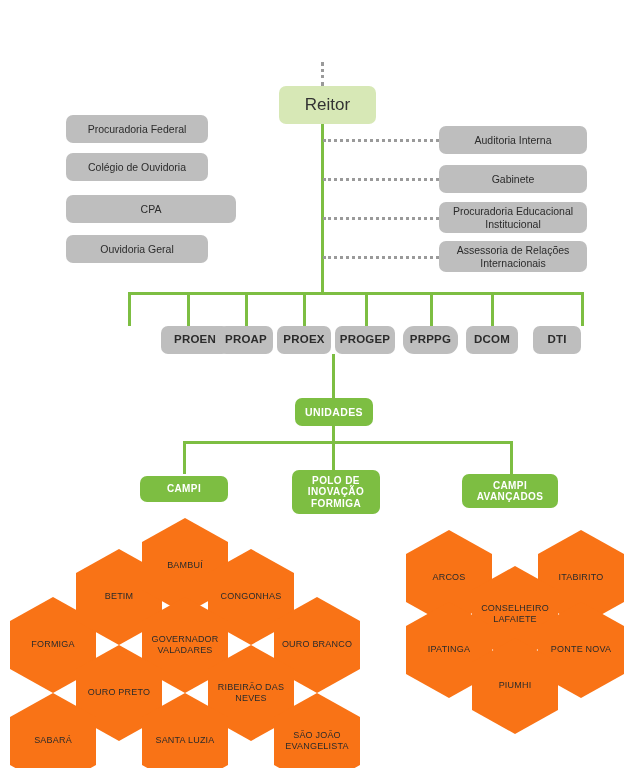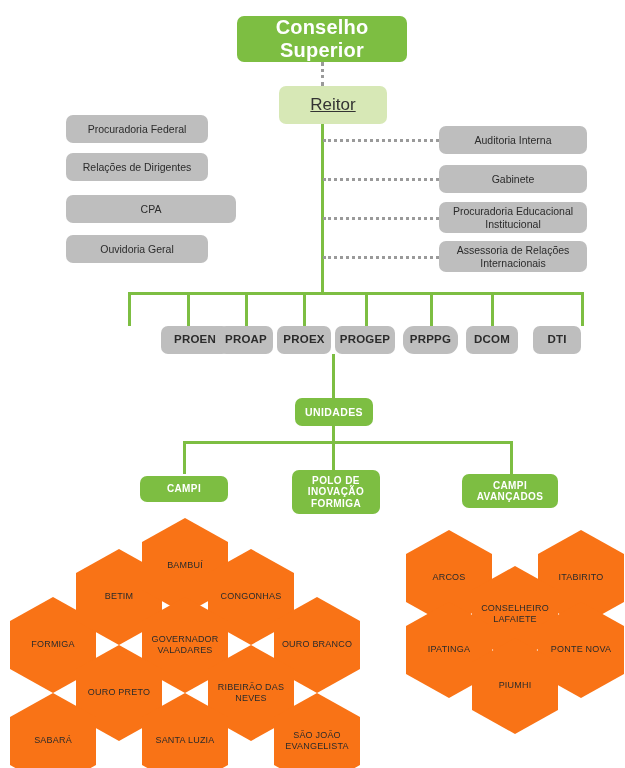--- a/index.html
+++ b/index.html
@@ -114,37 +114,34 @@
     line-height: 1.25;
     letter-spacing: .2px;
     display: block;
   }
 </style>
 </head>
 <body>
 
 <div id="chart-root">
 
-  <div class="node box-green-dark title-main" style="left:237px; top:16px; width:170px; height:46px;">
-    <span>Conselho Superior</span>
-  </div>
 
   <div class="dotted-v" style="left:321px; top:62px; height:24px;"></div>
 
-  <div class="node box-green-light title-reitor" style="left:279px; top:86px; width:108px; height:38px;text-decoration:underline;">
+  <div class="node box-green-light title-reitor" style="left:279px; top:86px; width:97px; height:38px;">
     <span>Reitor</span>
   </div>
 
   <div class="conn conn-v" style="left:321px; top:124px; height:168px;"></div>
 
   <div class="node box-gray lbl-gray" style="left:66px; top:115px; width:142px; height:28px;">
     <span>Procuradoria Federal</span>
   </div>
   <div class="node box-gray lbl-gray" style="left:66px; top:153px; width:142px; height:28px;">
-    <span>Relações de Dirigentes</span>
+    <span>Colégio de Ouvidoria</span>
   </div>
   <div class="node box-gray lbl-gray" style="left:66px; top:195px; width:170px; height:28px;">
     <span>CPA</span>
   </div>
   <div class="node box-gray lbl-gray" style="left:66px; top:235px; width:142px; height:28px;">
     <span>Ouvidoria Geral</span>
   </div>
 
   <div class="dotted-h" style="left:323px; top:139px; width:116px;"></div>
   <div class="node box-gray lbl-gray" style="left:439px; top:126px; width:148px; height:28px;">

